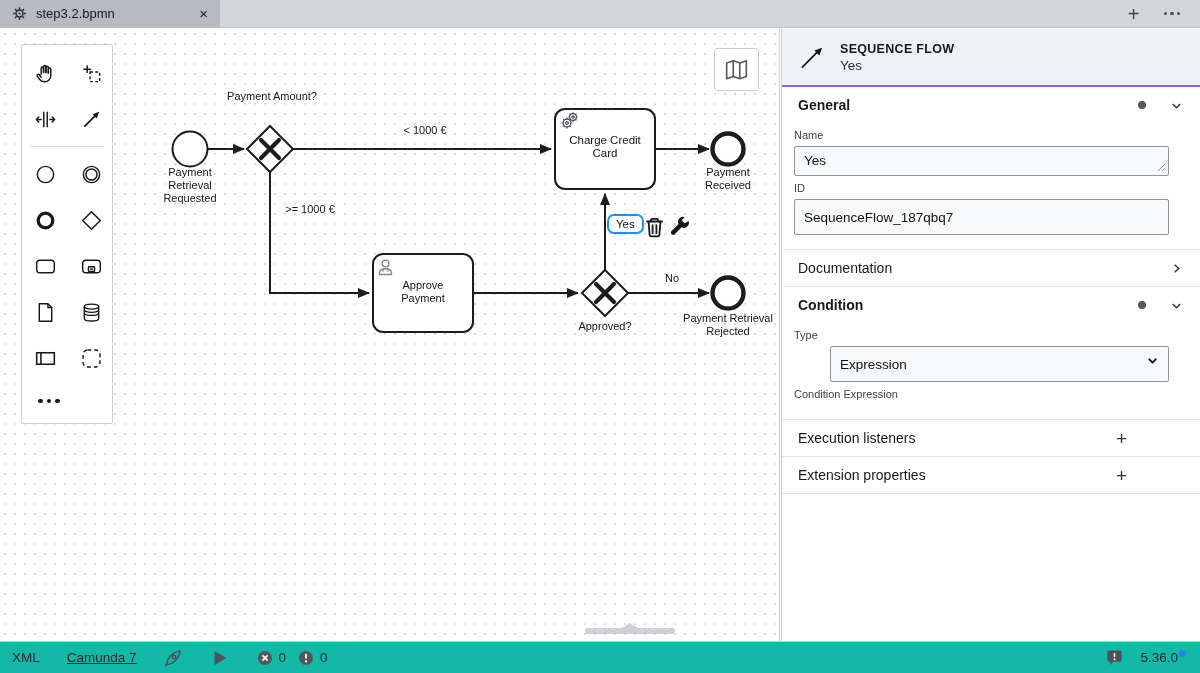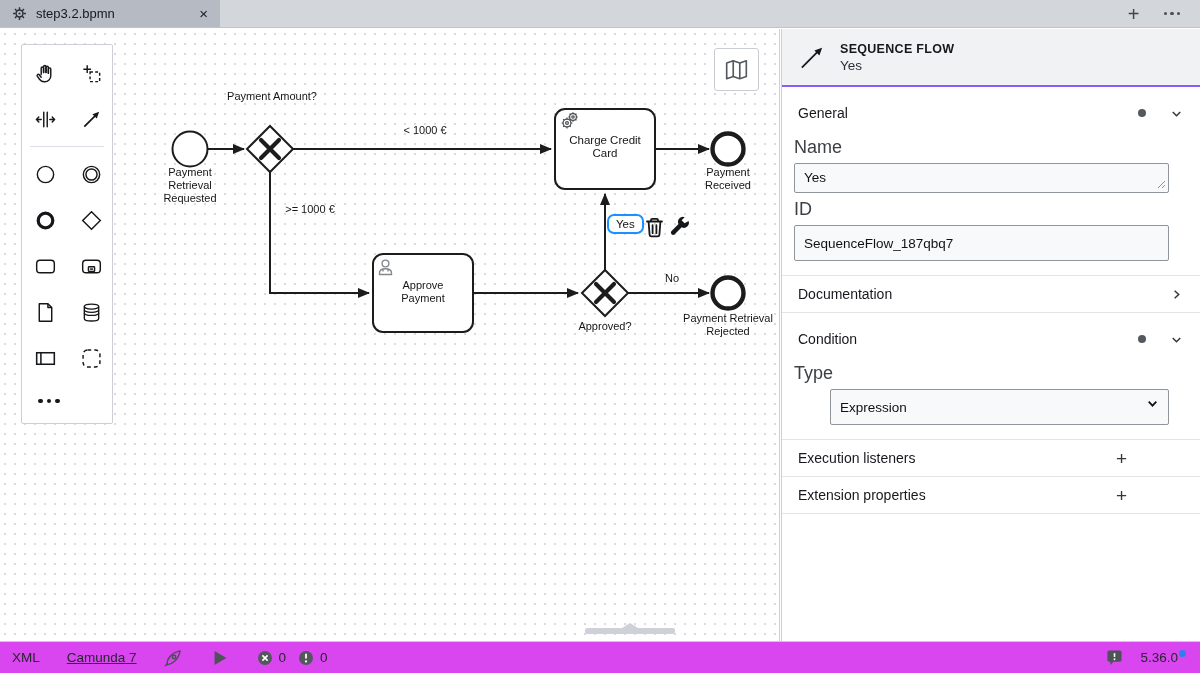--- a/index.html
+++ b/index.html
@@ -55,39 +55,39 @@
   .panel { position:absolute; top:29px; right:0; width:419px; height:612px; background:#fff;
            border-left:1px solid #ccd0d4; font-size:13px; }
   .panel-header { height:58px; background:#f1f2f4; border-bottom:2px solid #8b5cf6;
                   display:flex; align-items:center; gap:15px; padding:0 16px; }
   .ph-type { font-size:12.5px; font-weight:bold; letter-spacing:.3px; color:#16181d; }
   .ph-name { font-size:13.5px; color:#2b2f36; margin-top:2px; }
 
   .section { border-bottom:1px solid #e2e4e8; }
   .sec-head { display:flex; align-items:center; height:36px; padding:0 16px; font-size:14px;
               color:#16181d; cursor:pointer; }
-  .sec-head.bold { font-weight:normal;margin-top:8px; }
+  .sec-head.bold { font-weight:bold; }
   .head-right { margin-left:auto; display:flex; align-items:center; gap:23px; }
   .dirty-dot { width:8px; height:8px; border-radius:50%; background:#54585f; }
   .add-btn { font-size:19px; color:#33363c; margin-right:57px; line-height:1; cursor:pointer; }
 
   .sec-body { padding:0 31px 14px 12px; }
-  .field-label { font-size:18px; color:#3c3f44; margin:6px 0 5px; }
+  .field-label { font-size:11px; color:#3c3f44; margin:6px 0 5px; }
   .text-input { display:block; width:100%; height:36px; background:#f8f9fa; border:1px solid #90959c;
                 border-radius:2px; font:13.5px "Liberation Sans",sans-serif; color:#111;
                 padding:4px 9px; outline:none; }
   textarea.text-input { height:30px; resize:none; overflow:hidden; line-height:19px; }
   .ta-wrap { position:relative; }
   .resize-corner { position:absolute; right:3px; bottom:4px; }
   .select-wrap { position:relative;padding-left:36px; }
   select.text-input { appearance:none; -webkit-appearance:none; padding-right:28px; }
   .select-chevron { position:absolute; right:10px; top:8px; pointer-events:none; }
 
   
-  .statusbar { position:absolute; left:0; right:0; bottom:0; height:32px; background:#d946ef;
+  .statusbar { position:absolute; left:0; right:0; bottom:0; height:32px; background:#14b8a6;
                border-top:1px solid #c9cdd2; display:flex; align-items:center;
                font-size:13.5px; color:#25272c; }
   .sb-item { cursor:pointer; }
   .sb-xml { margin-left:12px; }
   .sb-engine { margin-left:27px;text-decoration:underline; }
   .sb-rocket { margin-left:26px; display:flex; }
   .sb-play { margin-left:31px; display:flex; }
   .sb-badges { margin-left:30px; display:flex; align-items:center; gap:6px; }
   .sb-right { margin-left:auto; display:flex; align-items:center; gap:17px; padding-right:14px; }
   .update-dot { display:inline-block; width:7px; height:7px; border-radius:50%;
@@ -359,20 +359,21 @@
     <div class="sec-body">
       <div class="field-label">Type</div>
       <div class="select-wrap">
         <select class="text-input">
           <option>Expression</option>
         </select>
         <svg class="select-chevron" width="13" height="13" viewBox="0 0 24 24">
           <polyline points="5,8.5 12,16 19,8.5" fill="none" stroke="#111" stroke-width="3.2"></polyline>
           </svg>
       </div>
+      <div class="field-label">Condition Expression</div>
     </div>
   </div>
 
   <div class="section">
     <div class="sec-head">
       <span>Execution listeners</span>
       <span class="head-right">
         <span class="add-btn">+</span>
       </span>
     </div>

